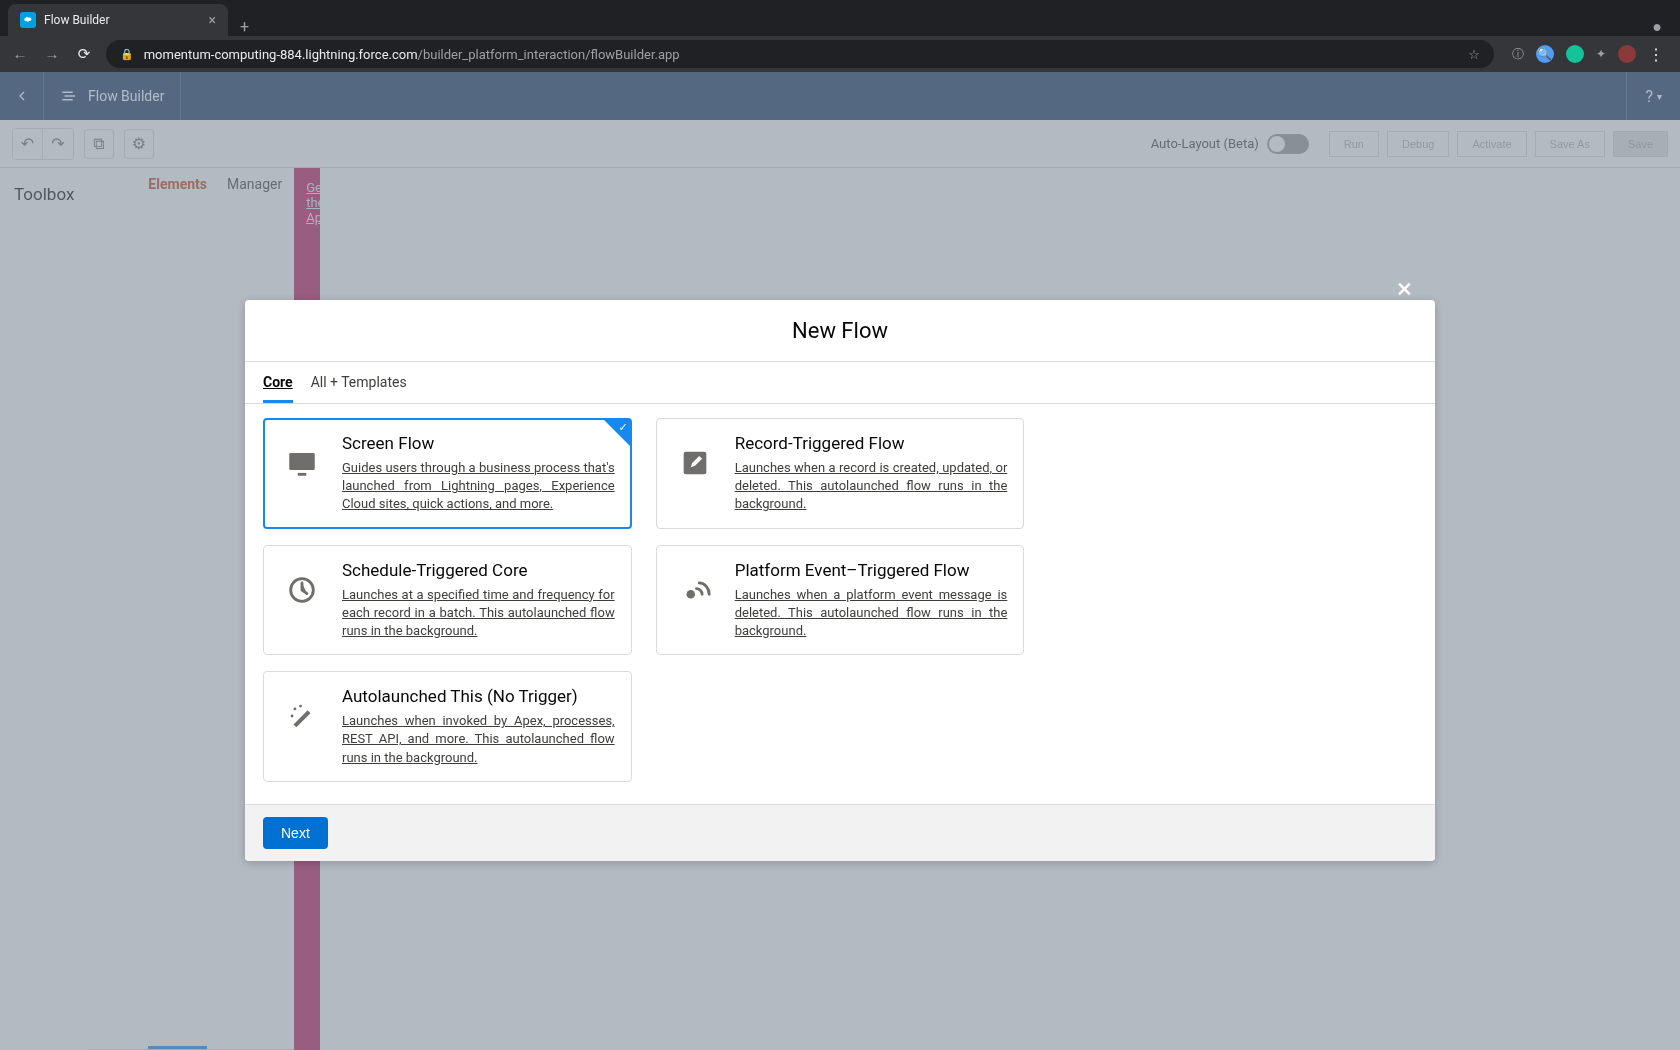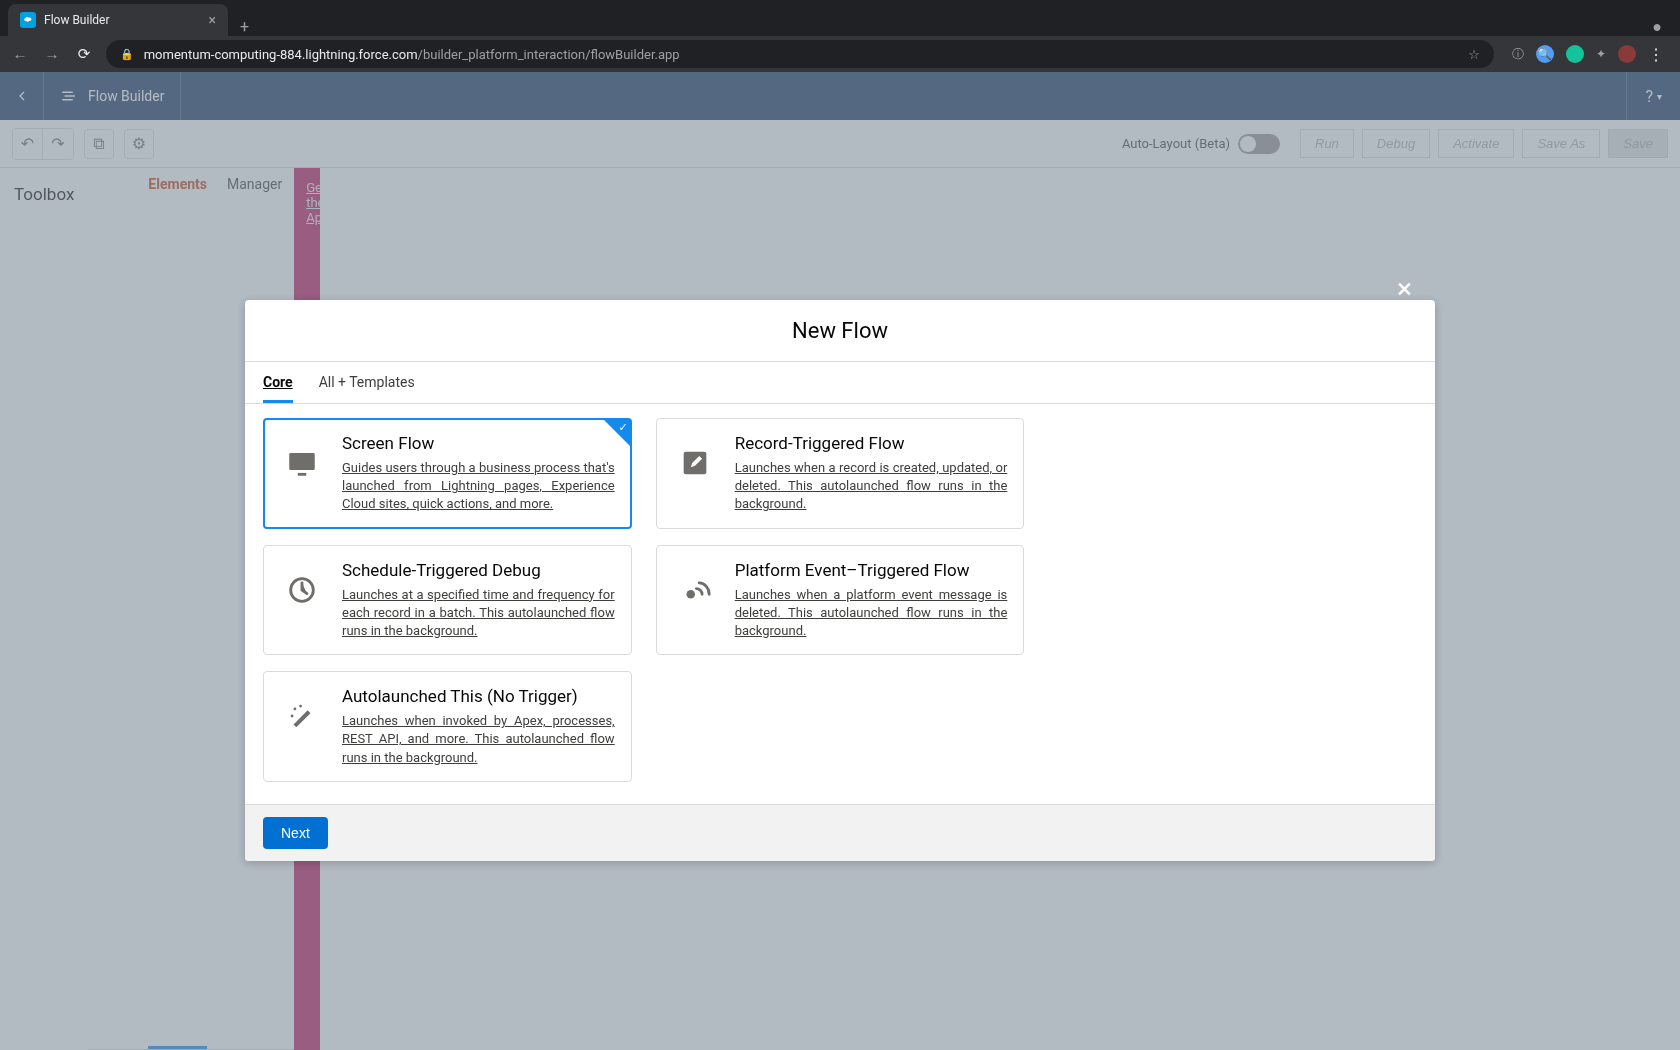--- a/index.html
+++ b/index.html
@@ -40,21 +40,21 @@
   .toolbar { background:#fff; height:48px; border-bottom:1px solid #dddbda; display:flex; align-items:center; padding: 0 12px; gap:10px; }
   .icon-btn-group { display:flex; border:1px solid #dddbda; border-radius:4px; overflow:hidden; }
   .icon-btn { width:30px; height:30px; display:flex; align-items:center; justify-content:center; color:#706e6b; background:#fff; border-right:1px solid #dddbda; }
   .icon-btn:last-child { border-right:none; }
   .icon-btn.single { border:1px solid #dddbda; border-radius:4px; }
   .toolbar .spacer { flex:1; }
   .toolbar .autolayout { display:flex; align-items:center; gap:8px; color:#3e3e3c; font-size:13px; margin-right:10px; }
   .toggle { width:42px; height:20px; background:#969492; border-radius:10px; position:relative; }
   .toggle .knob { position:absolute; left:2px; top:2px; width:16px; height:16px; background:#fff; border-radius:50%; }
   .flow-actions { display:flex; gap:8px; }
-  .flow-btn { border:1px solid #dddbda; background:#fff; color:#b0adab; border-radius:0; padding: 6px 14px; font-size:13px;font-style:italic; }
+  .flow-btn { border:1px solid #dddbda; background:#fff; color:#b0adab; border-radius:0; padding: 6px 14px; font-size:11px; }
   .flow-btn.primary { background:#e0e0e0; color:#a8a8a8; border-color:#d4d4d4; }
 
   
   .main { display:flex; height: calc(1050px - 36px - 36px - 48px - 48px); position:relative; }
   .sidebar { width:320px; border-right:1px solid #dddbda; background:#fff; display:flex; flex-direction:row; }
   .sidebar h2 { font-size:17px; font-weight:400; padding: 16px 14px 10px; color:#080707; }
   .side-tabs { display:flex; border-bottom:1px solid #dddbda; padding: 0 12px; gap:20px; }
   .side-tab { padding: 8px 0; font-size:14px; color:#3e3e3c; border-bottom:3px solid transparent; cursor:pointer; }
   .side-tab.active { font-weight:700; color:#c2410c; border-bottom-color:#1589ee;margin-left:48px; }
   .sidebar .fill { flex:1; }
@@ -64,21 +64,21 @@
 
   
   .dim { position:absolute; inset:0; background:rgba(126,140,153,.6); top: 0; left:0; right:0; bottom:0; }
   .app-wrapper { position:relative; }
 
   
   .modal-wrap { position:fixed; top:0; left:0; width:1680px; height:1050px; display:flex; align-items:flex-start; justify-content:center; pointer-events:none; }
   .modal-close { position:absolute; top: 272px; right: 268px; color:#fff; font-size:28px; pointer-events:auto; cursor:pointer; }
   .modal { width: 1190px; background:#fff; border-radius:4px; margin-top: 300px; pointer-events:auto; box-shadow: 0 2px 8px rgba(0,0,0,.2); display:flex; flex-direction:column; }
   .modal-header { text-align:center; padding: 18px; font-size:22px; color:#080707; border-bottom:1px solid #dddbda; }
-  .modal-tabs { display:flex; gap:26px; padding: 0 18px; border-bottom:1px solid #dddbda; }
+  .modal-tabs { display:flex; gap:18px; padding: 0 18px; border-bottom:1px solid #dddbda; }
   .modal-tab { padding: 12px 0 10px; font-size:14px; color:#3e3e3c; border-bottom:3px solid transparent; cursor:pointer; }
   .modal-tab.active { font-weight:700; text-decoration:underline; border-bottom-color:#1589ee; color:#080707; }
   .modal-body { padding: 14px 18px 22px; display:grid; grid-template-columns: 1fr 1fr 1fr; gap: 16px 24px; }
   .flow-card { border:1px solid #dddbda; border-radius:4px; padding: 14px 16px 14px 14px; display:flex; gap:16px; position:relative; cursor:pointer; }
   .flow-card.selected { border:2px solid #1589ee; padding:13px 15px 13px 13px; }
   .flow-card .badge { position:absolute; top:0; right:0; width:0; height:0; border-left:26px solid transparent; border-top:26px solid #1589ee; }
   .flow-card .badge::after { content:"✓"; position:absolute; top:-25px; right:2px; color:#fff; font-size:11px; }
   .flow-card .icon { width:48px; min-width:48px; height:48px; display:flex; align-items:center; justify-content:center; margin-top:6px; }
   .flow-card .icon svg { width:34px; height:34px; fill:#706e6b; }
   .flow-card .text h3 { font-size:17px; font-weight:400; color:#080707; margin-bottom:6px; }
@@ -239,21 +239,21 @@
       <div></div>
 
       <div class="flow-card">
         <div class="icon">
           <svg viewBox="0 0 48 48">
               <circle cx="24" cy="24" r="16" fill="none" stroke="#706e6b" stroke-width="4"></circle>
               <path stroke="#706e6b" stroke-width="4" stroke-linecap="round" d="M24 14v10l7 5"></path>
             </svg>
         </div>
         <div class="text">
-          <h3>Schedule-Triggered Debug</h3>
+          <h3>Schedule-Triggered Core</h3>
           <p>Launches at a specified time and frequency for each record in a batch. This autolaunched flow runs in the background.</p>
         </div>
       </div>
 
       <div class="flow-card">
         <div class="icon">
           <svg viewBox="0 0 48 48">
               <circle cx="18" cy="30" r="6"></circle>
               <path d="M26 22c4 0 8 4 8 8" fill="none" stroke="#706e6b" stroke-width="4" stroke-linecap="round"></path>
               <path d="M30 14c8 0 14 8 14 16" fill="none" stroke="#706e6b" stroke-width="4" stroke-linecap="round"></path>

